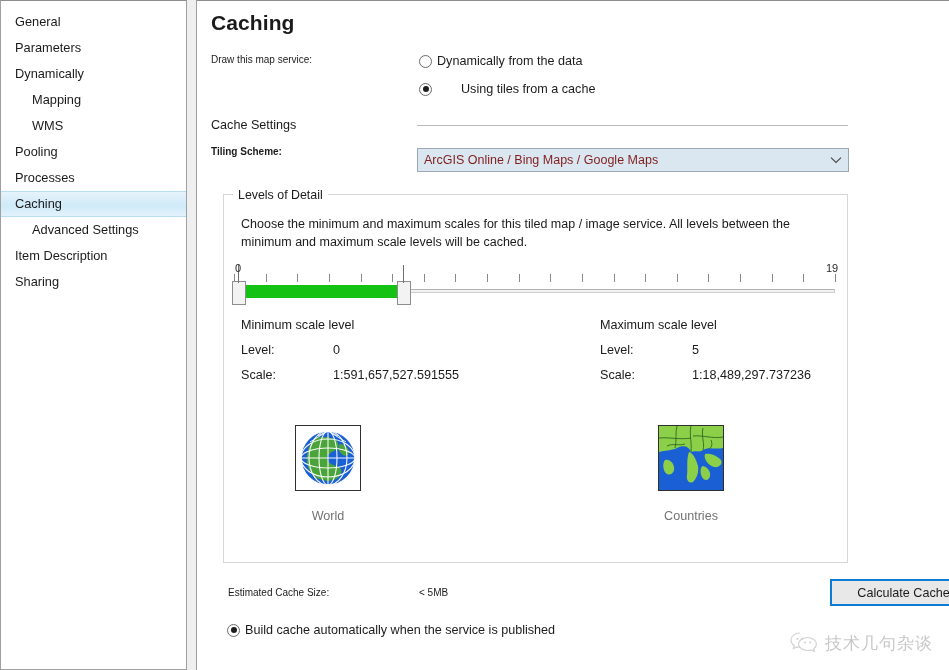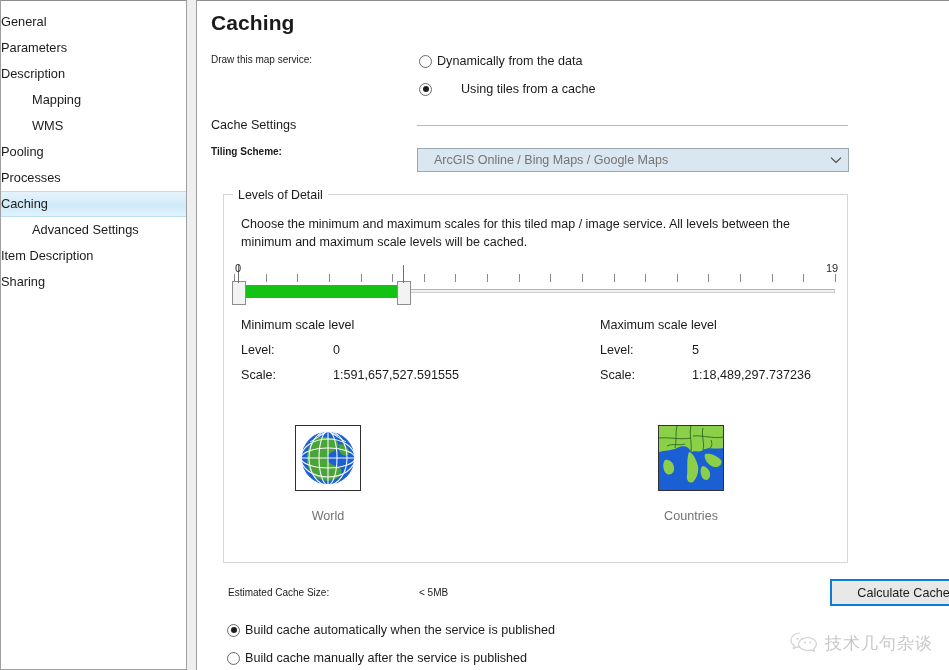--- a/index.html
+++ b/index.html
@@ -34,20 +34,21 @@
     box-sizing: border-box;
     position: relative;
     flex: 0 0 187px;
   }
   #sidebar {
     padding-top: 8px;
   }
   .nav-item {
     height: 26px;
     line-height: 26px;
+    padding-left: 14px;
     font-size: 12.8px;
     color: #1b1b1b;
     white-space: nowrap;
     cursor: default;
   }
   .nav-item.indent {
     padding-left: 31px;
   }
   .nav-item.selected {
     background: linear-gradient(to bottom, #e6f3fb 0%, #d4ecf9 45%, #cfeaf8 55%, #e2f2fc 100%);
@@ -153,23 +154,23 @@
     width: 432px;
     height: 24px;
     background: #dbe7f0;
     border: 1px solid #9ba7b2;
     box-sizing: border-box;
     display: flex;
     align-items: center;
     cursor: default;
   }
   #tiling-combo-text {
-    padding-left: 16px;
+    padding-left: 6px;
     font-size: 12.5px;
-    color: #737373;
+    color: #7f1d1d;
     white-space: nowrap;
     overflow: hidden;
     flex: 1 1 auto;
   }
   #tiling-combo-arrow {
     width: 24px;
     flex: 0 0 24px;
     display: flex;
     align-items: center;
     justify-content: center;
@@ -340,21 +341,21 @@
 </style>
 </head>
 <body>
 
 <div id="app">
 
   <div id="sidebar-wrap">
     <div id="sidebar">
         <div class="nav-item">General</div>
         <div class="nav-item">Parameters</div>
-        <div class="nav-item">Description</div>
+        <div class="nav-item">Dynamically</div>
         <div class="nav-item indent">Mapping</div>
         <div class="nav-item indent">WMS</div>
         <div class="nav-item">Pooling</div>
         <div class="nav-item">Processes</div>
         <div class="nav-item selected">Caching</div>
         <div class="nav-item indent">Advanced Settings</div>
         <div class="nav-item">Item Description</div>
         <div class="nav-item">Sharing</div>
       </div>
   </div>
@@ -496,24 +497,20 @@
 
     <div id="calc-button">
       <span>Calculate Cache Size</span>
     </div>
 
     <div class="radio-row" style="left:30px; top:622px;">
       <span class="radio checked"></span>
       <span class="radio-label">Build cache automatically when the service is published</span>
     </div>
 
-    <div class="radio-row" style="left:30px; top:650px;">
-      <span class="radio"></span>
-      <span class="radio-label">Build cache manually after the service is published</span>
-    </div>
 
     <div id="watermark">
       <span>
         <svg width="28" height="22" viewBox="0 0 28 22" aria-hidden="true">
           <path d="M10 2 C4.8 2 1 5.3 1 9.2 C1 11.4 2.3 13.4 4.3 14.7 L3.4 17.6 L6.7 15.9
                    C7.7 16.2 8.8 16.3 10 16.3" fill="none" stroke="#8a8a8a" stroke-width="1.2"></path>
           <circle cx="7.4" cy="7.8" r="1.1" fill="#8a8a8a"></circle>
           <circle cx="12.2" cy="7.8" r="1.1" fill="#8a8a8a"></circle>
           <path d="M17.5 6.5 C22.4 6.5 26.5 9.4 26.5 13 C26.5 14.9 25.4 16.6 23.7 17.8
                    L24.4 20.3 L21.5 18.9 C20.3 19.3 18.9 19.5 17.5 19.5

